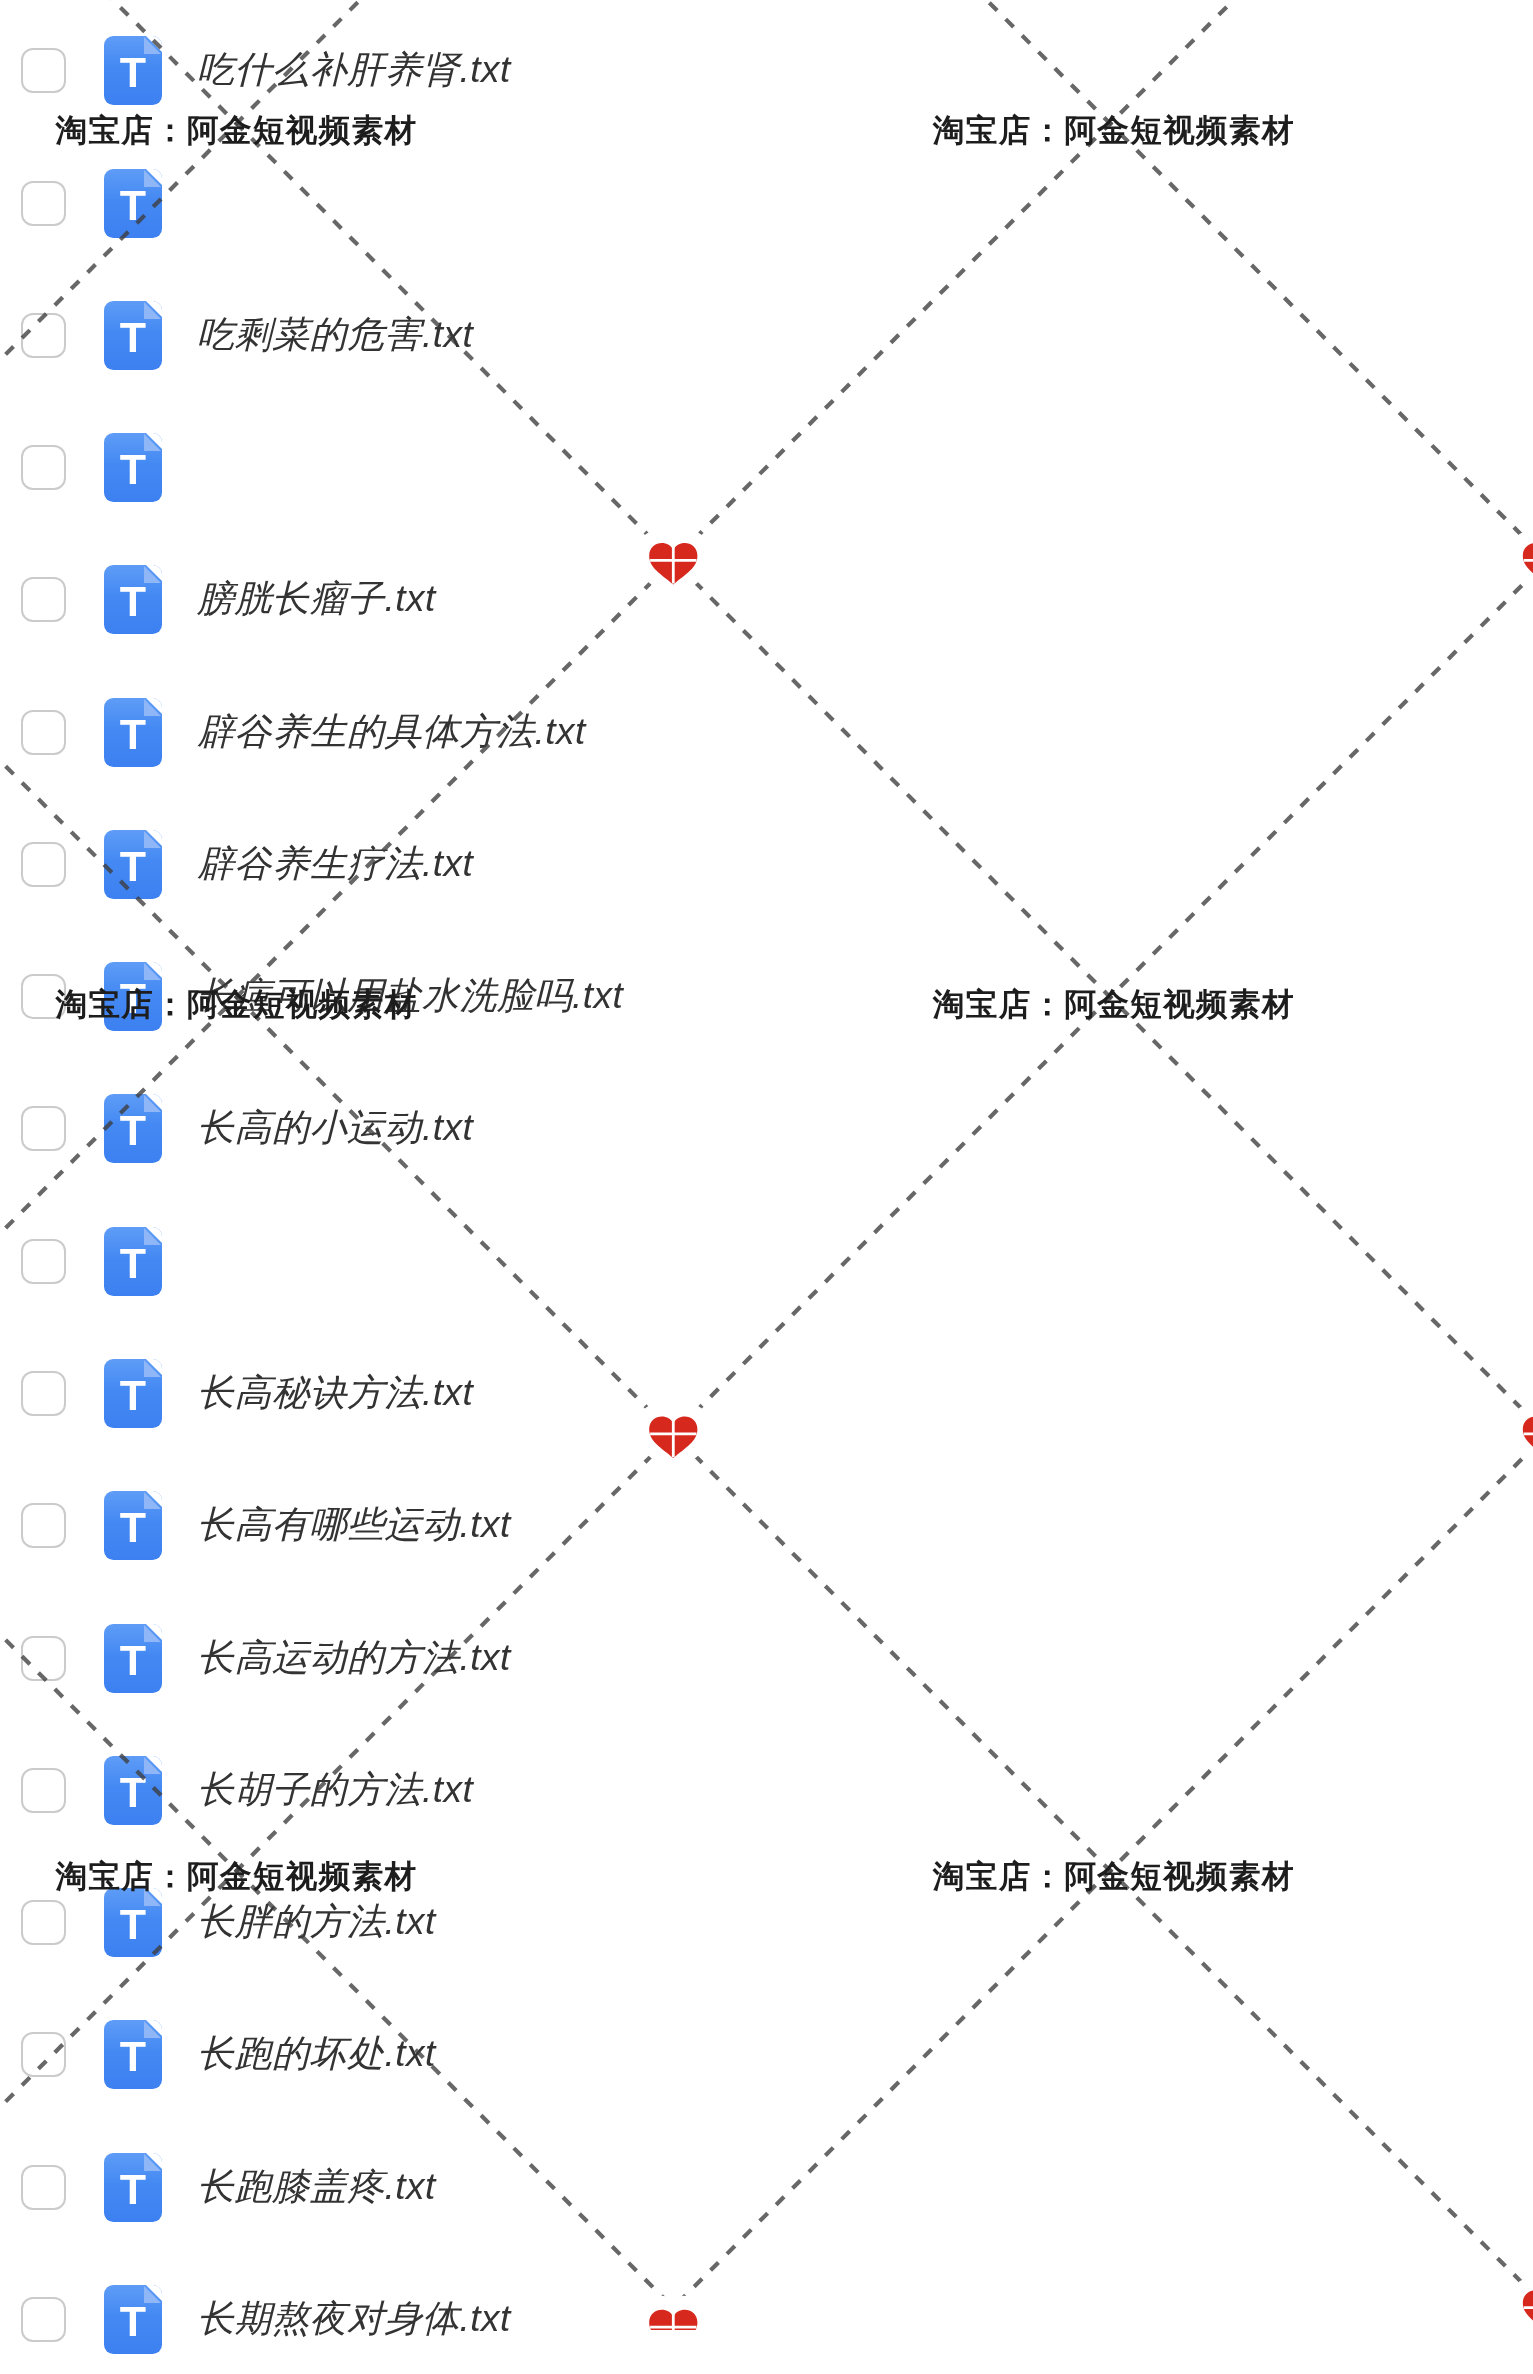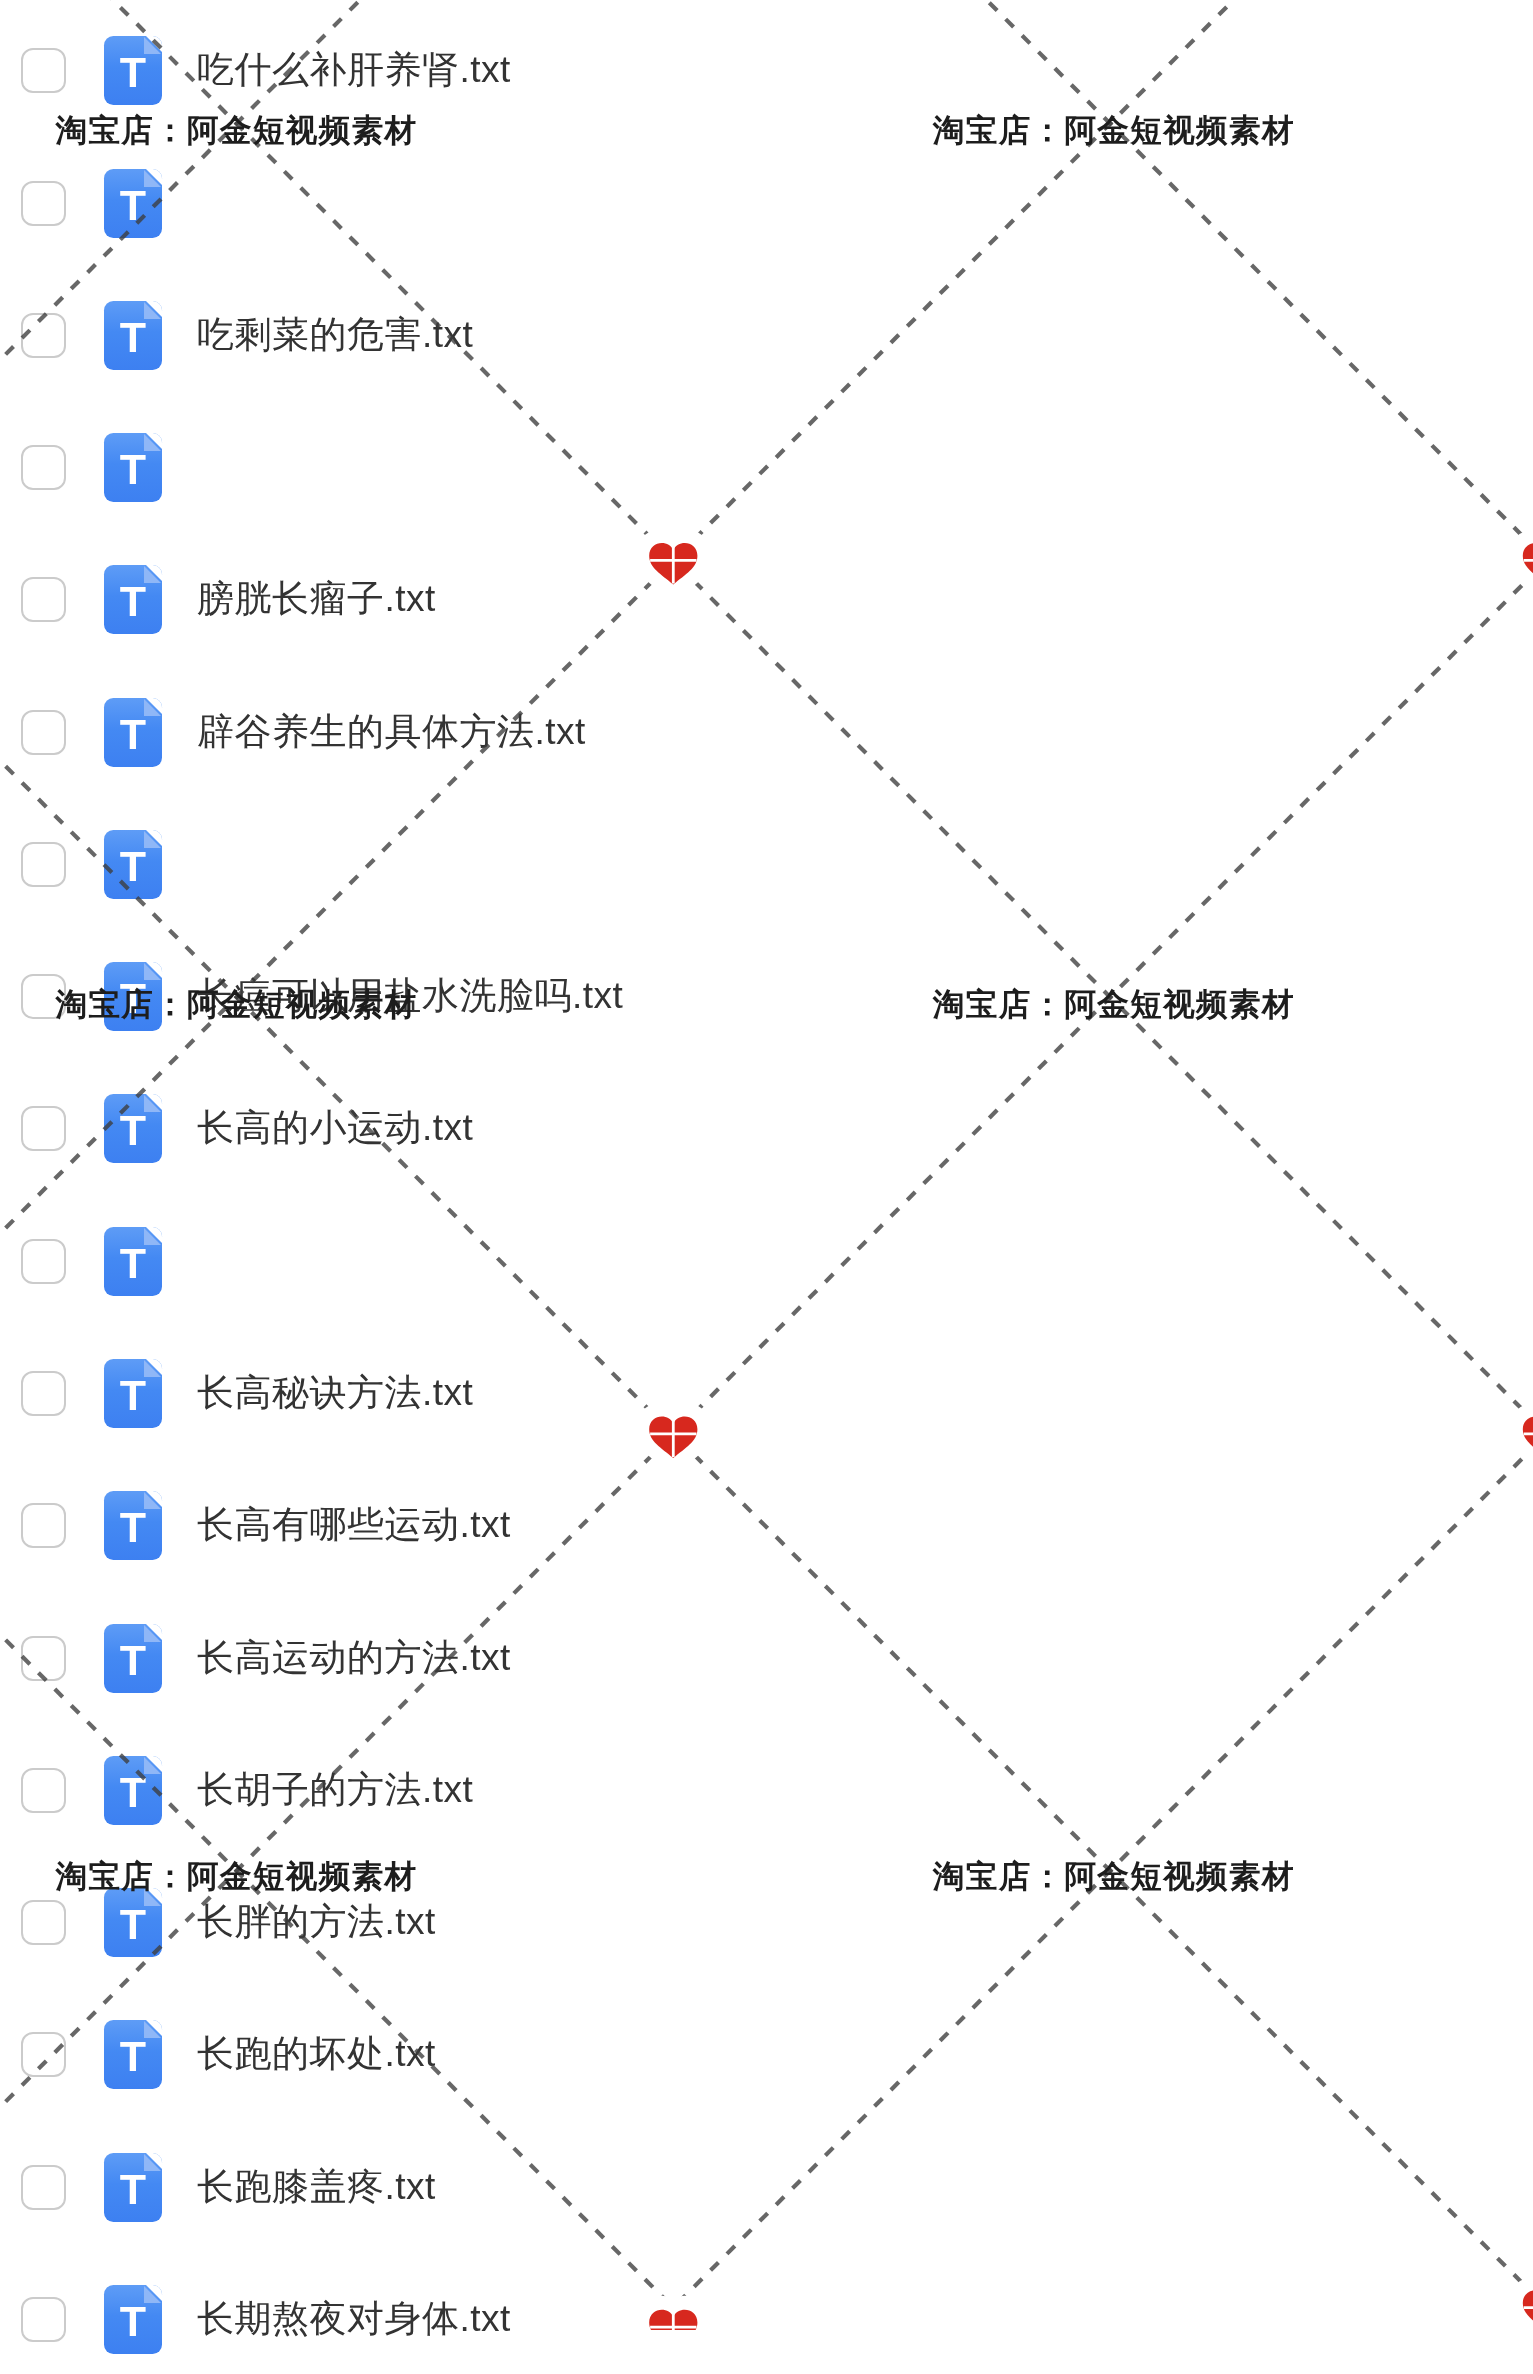--- a/index.html
+++ b/index.html
@@ -30,21 +30,21 @@
     border-bottom:17.6px solid #8fb7f7;border-right:17.6px solid transparent;
     filter:none;
   }
   .file-icon .letter{
     position:absolute;left:0;top:3.7px;width:100%;height:65px;
     display:flex;align-items:center;justify-content:center;
     color:#ffffff;font-size:43px;font-weight:700;line-height:1;
   }
   .file-label{
     position:absolute;left:197px;top:0;height:70px;line-height:70px;
-    font-size:37px;color:#333333;white-space:nowrap;letter-spacing:0.5px;
+    font-size:37px;color:#333333;white-space:nowrap;letter-spacing:0.5px;font-style:italic;
   }
 
   
   #watermark-overlay{position:absolute;left:0;top:0;pointer-events:none;}
   .wm-text{
     font-family:"Liberation Sans","DejaVu Sans",sans-serif;
     font-size:34px;font-weight:700;letter-spacing:1.5px;
   }
 </style>
 </head>
@@ -105,20 +105,21 @@
       </div>
       <span class="file-label">辟谷养生的具体方法.txt</span>
     </div>
       <div class="file-row" style="top: 829px;">
       <div class="checkbox"></div>
       <div class="file-icon">
         <span class="fold-cut"></span>
         <span class="fold"></span>
         <span class="letter">T</span>
       </div>
+      <span class="file-label">辟谷养生疗法.txt</span>
     </div>
       <div class="file-row" style="top: 961px;">
       <div class="checkbox"></div>
       <div class="file-icon">
         <span class="fold-cut"></span>
         <span class="fold"></span>
         <span class="letter">T</span>
       </div>
       <span class="file-label">长痘可以用盐水洗脸吗.txt</span>
     </div>

